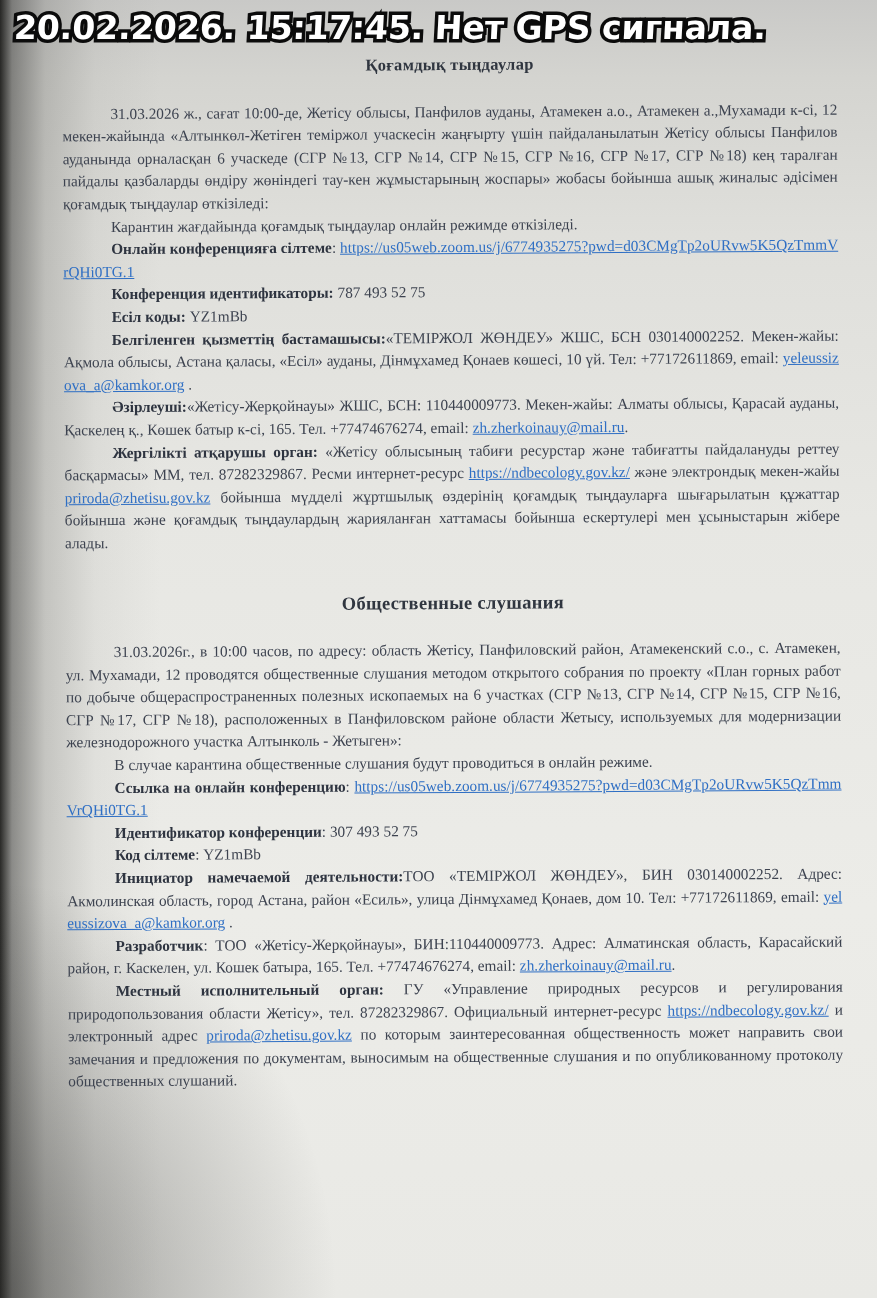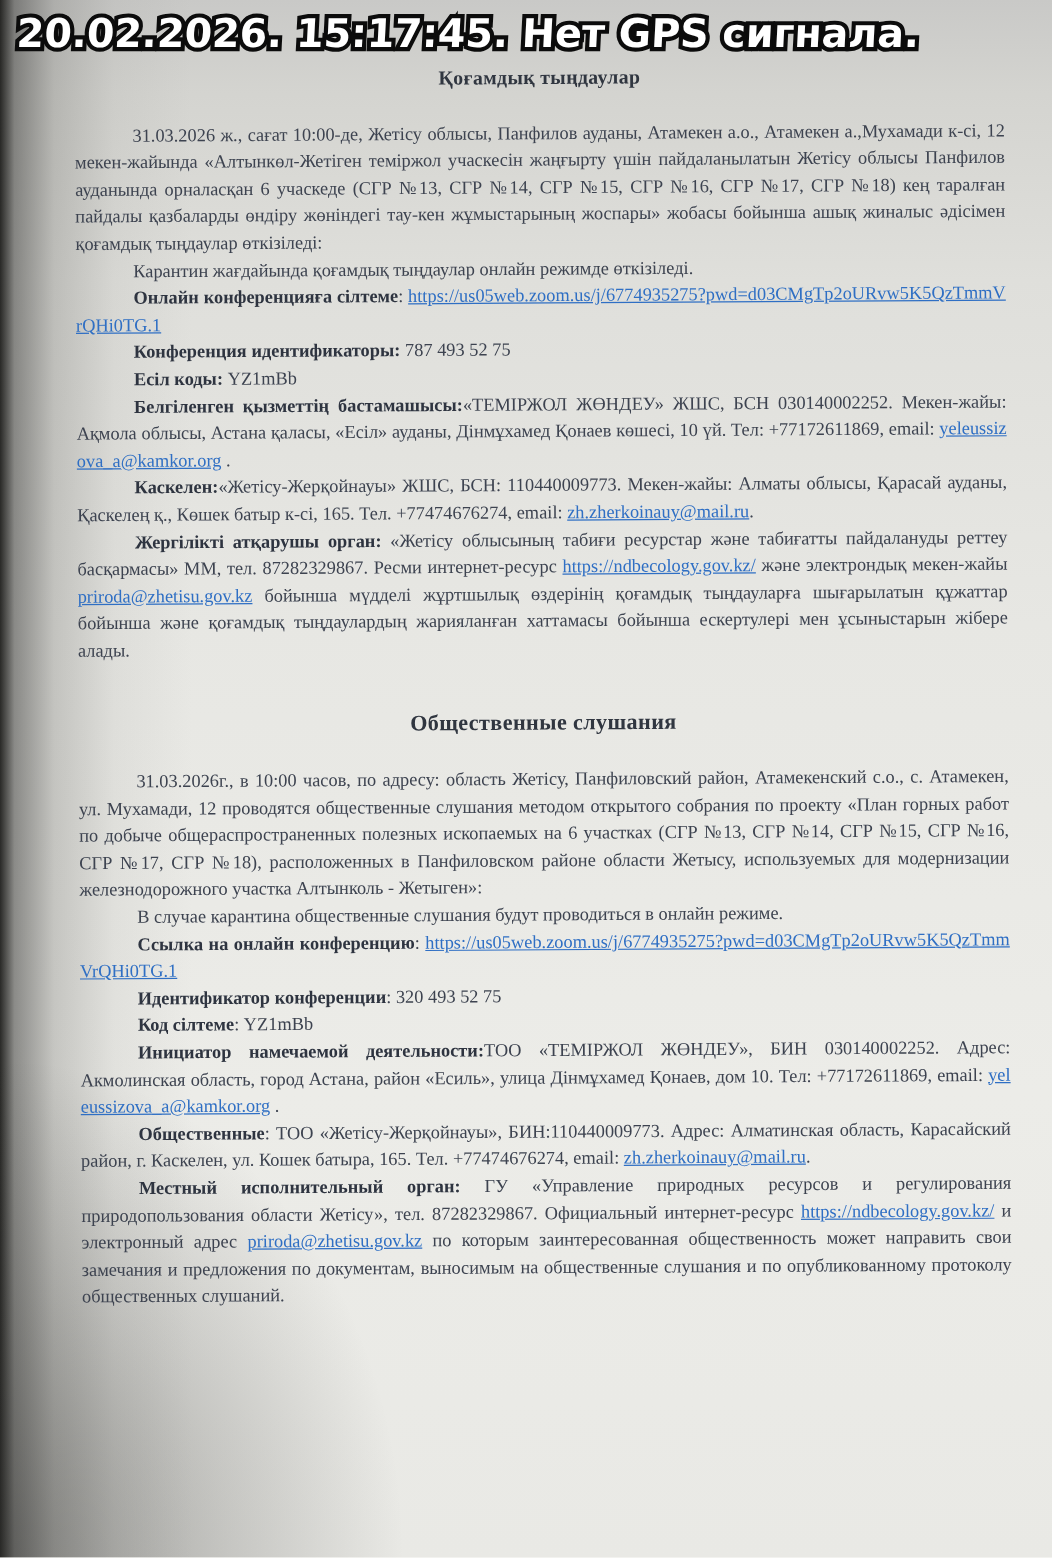--- a/index.html
+++ b/index.html
@@ -91,32 +91,32 @@
   <div class="doc">
     <section>
       <h1 class="doc-title">Қоғамдық тыңдаулар</h1>
       <div class="paras">
           <p class="para"><span class="seg-normal">31.03.2026 ж., сағат 10:00-де, Жетісу облысы, Панфилов ауданы, Атамекен а.о., Атамекен а.,Мухамади к-сі, 12 мекен-жайында «Алтынкөл-Жетіген теміржол учаскесін жаңғырту үшін пайдаланылатын Жетісу облысы Панфилов ауданында орналасқан 6 учаскеде (СГР №13, СГР №14, СГР №15, СГР №16, СГР №17, СГР №18) кең таралған пайдалы қазбаларды өндіру жөніндегі тау-кен жұмыстарының жоспары» жобасы бойынша ашық жиналыс әдісімен қоғамдық тыңдаулар өткізіледі:</span></p>
           <p class="para"><span class="seg-normal">Карантин жағдайында қоғамдық тыңдаулар онлайн режимде өткізіледі.</span></p>
           <p class="para"><span class="seg-bold">Онлайн конференцияға сілтеме</span><span class="seg-normal">: </span><a class="seg-link">https://us05web.zoom.us/j/6774935275?pwd=d03CMgTp2oURvw5K5QzTmmVrQHi0TG.1</a></p>
           <p class="para"><span class="seg-bold">Конференция идентификаторы:</span><span class="seg-normal"> 787 493 52 75</span></p>
           <p class="para"><span class="seg-bold">Есіл коды:</span><span class="seg-normal"> YZ1mBb</span></p>
           <p class="para"><span class="seg-bold">Белгіленген қызметтің бастамашысы:</span><span class="seg-normal">«ТЕМІРЖОЛ ЖӨНДЕУ» ЖШС, БСН 030140002252. Мекен-жайы: Ақмола облысы, Астана қаласы, «Есіл» ауданы, Дінмұхамед Қонаев көшесі, 10 үй. Тел: +77172611869, email: </span><a class="seg-link">yeleussizova_a@kamkor.org</a><span class="seg-normal"> .</span></p>
-          <p class="para"><span class="seg-bold">Каскелен:</span><span class="seg-normal">«Жетісу-Жерқойнауы» ЖШС, БСН: 110440009773. Мекен-жайы: Алматы облысы, Қарасай ауданы, Қаскелең қ., Көшек батыр к-сі, 165. Тел. +77474676274, email: </span><a class="seg-link">zh.zherkoinauy@mail.ru</a><span class="seg-normal">.</span></p>
+          <p class="para"><span class="seg-bold">Әзірлеуші:</span><span class="seg-normal">«Жетісу-Жерқойнауы» ЖШС, БСН: 110440009773. Мекен-жайы: Алматы облысы, Қарасай ауданы, Қаскелең қ., Көшек батыр к-сі, 165. Тел. +77474676274, email: </span><a class="seg-link">zh.zherkoinauy@mail.ru</a><span class="seg-normal">.</span></p>
           <p class="para"><span class="seg-bold">Жергілікті атқарушы орган: </span><span class="seg-normal">«Жетісу облысының табиғи ресурстар және табиғатты пайдалануды реттеу басқармасы» ММ, тел. 87282329867. Ресми интернет-ресурс </span><a class="seg-link">https://ndbecology.gov.kz/</a><span class="seg-normal"> және электрондық мекен-жайы </span><a class="seg-link">priroda@zhetisu.gov.kz</a><span class="seg-normal"> бойынша мүдделі жұртшылық өздерінің қоғамдық тыңдауларға шығарылатын құжаттар бойынша және қоғамдық тыңдаулардың жарияланған хаттамасы бойынша ескертулері мен ұсыныстарын жібере алады.</span></p>
         </div>
     </section>
 
     <section>
       <h1 class="doc-title russian">Общественные слушания</h1>
       <div class="paras">
           <p class="para"><span class="seg-normal">31.03.2026г., в 10:00 часов, по адресу: область Жетісу, Панфиловский район, Атамекенский с.о., с. Атамекен, ул. Мухамади, 12 проводятся общественные слушания методом открытого собрания по проекту «План горных работ по добыче общераспространенных полезных ископаемых на 6 участках  (СГР №13, СГР №14, СГР №15, СГР №16, СГР №17, СГР №18), расположенных в Панфиловском районе  области Жетысу, используемых для модернизации железнодорожного участка Алтынколь - Жетыген»:</span></p>
           <p class="para"><span class="seg-normal">В случае карантина общественные слушания будут проводиться в онлайн режиме.</span></p>
           <p class="para"><span class="seg-bold">Ссылка на онлайн конференцию</span><span class="seg-normal">: </span><a class="seg-link">https://us05web.zoom.us/j/6774935275?pwd=d03CMgTp2oURvw5K5QzTmmVrQHi0TG.1</a></p>
-          <p class="para"><span class="seg-bold">Идентификатор конференции</span><span class="seg-normal">: 320 493 52 75</span></p>
+          <p class="para"><span class="seg-bold">Идентификатор конференции</span><span class="seg-normal">: 307 493 52 75</span></p>
           <p class="para"><span class="seg-bold">Код сілтеме</span><span class="seg-normal">: YZ1mBb</span></p>
           <p class="para"><span class="seg-bold">Инициатор намечаемой деятельности:</span><span class="seg-normal">ТОО «ТЕМІРЖОЛ ЖӨНДЕУ», БИН 030140002252. Адрес: Акмолинская область, город Астана, район «Есиль», улица Дінмұхамед Қонаев, дом 10. Тел: +77172611869, email: </span><a class="seg-link">yeleussizova_a@kamkor.org</a><span class="seg-normal"> .</span></p>
-          <p class="para"><span class="seg-bold">Общественные</span><span class="seg-normal">: ТОО «Жетісу-Жерқойнауы», БИН:110440009773. Адрес: Алматинская область, Карасайский район, г. Каскелен, ул. Кошек батыра, 165. Тел. +77474676274, email: </span><a class="seg-link">zh.zherkoinauy@mail.ru</a><span class="seg-normal">.</span></p>
+          <p class="para"><span class="seg-bold">Разработчик</span><span class="seg-normal">: ТОО «Жетісу-Жерқойнауы», БИН:110440009773. Адрес: Алматинская область, Карасайский район, г. Каскелен, ул. Кошек батыра, 165. Тел. +77474676274, email: </span><a class="seg-link">zh.zherkoinauy@mail.ru</a><span class="seg-normal">.</span></p>
           <p class="para"><span class="seg-bold">Местный исполнительный орган: </span><span class="seg-normal">ГУ «Управление природных ресурсов и регулирования природопользования области Жетісу», тел. 87282329867. Официальный интернет-ресурс </span><a class="seg-link">https://ndbecology.gov.kz/</a><span class="seg-normal"> и электронный адрес </span><a class="seg-link">priroda@zhetisu.gov.kz</a><span class="seg-normal"> по которым заинтересованная общественность может направить свои замечания и предложения по документам, выносимым на общественные слушания и по опубликованному протоколу общественных слушаний.</span></p>
         </div>
     </section>
   </div>
 </div>
 
 </body></html>

